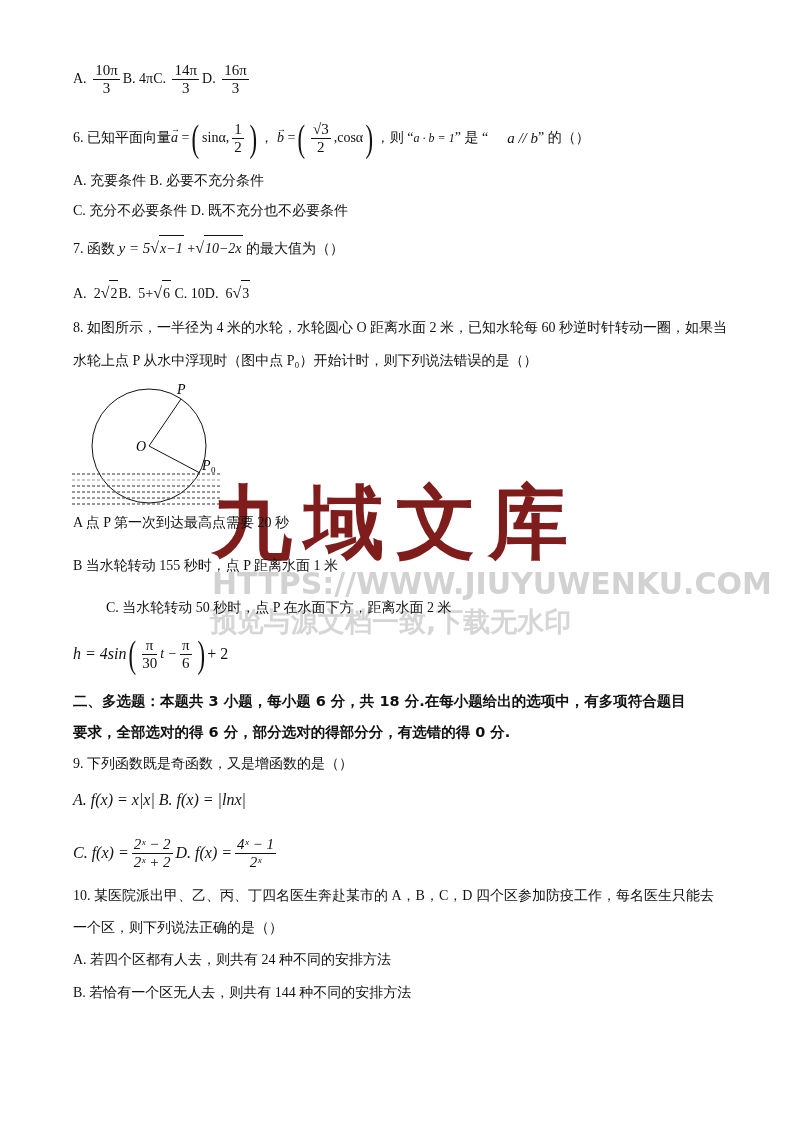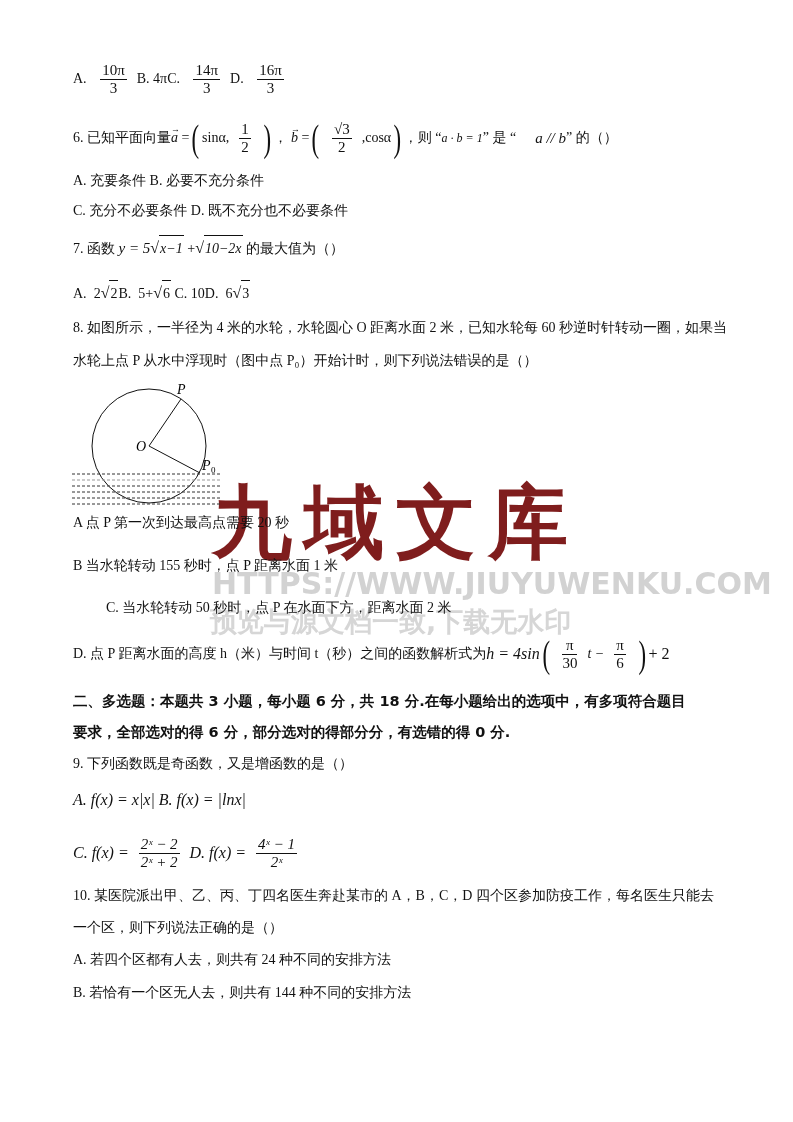--- a/index.html
+++ b/index.html
@@ -1,21 +1,21 @@
 <!DOCTYPE html>
 <html><head>
 <meta charset="utf-8">
 <style>
   html, body { margin:0; padding:0; background:#fff; }
   body { width:793px; height:1122px; position:relative; overflow:hidden;
          font-family:"Liberation Serif", "DejaVu Serif", serif; color:#111; font-size:14px; }
   .line { position:absolute; left:73px; white-space:nowrap; line-height:20px; }
   .m { font-style:italic; font-family:"Liberation Serif", serif; }
   .r { font-family:"Liberation Serif", serif; }
-  .frac { display:inline-block; vertical-align:middle; text-align:center; margin:0 10px; font-size:15px; }
+  .frac { display:inline-block; vertical-align:middle; text-align:center; margin:0 3px; font-size:15px; }
   .frac .num { display:block; border-bottom:1px solid #111; padding:0 2px; line-height:17px; }
   .frac .den { display:block; line-height:17px; }
   .paren { display:inline-block; vertical-align:middle; font-size:38px; line-height:38px; font-weight:100; transform:scaleX(0.6); }
   .sqrt { display:inline-block; border-top:1px solid #111; padding:5px 1px; line-height:16px; }
   .sqrtsign { font-size:16px; }
   .bold { font-weight:bold; font-family:"DejaVu Sans", sans-serif; font-size:14.5px; }
   .vec { position:relative; display:inline-block; }
   .vec::before { content:"→"; position:absolute; top:-9px; left:0; font-size:9px; font-style:normal; }
   .watermark { position:absolute; color:#d0d0d0; font-family:"DejaVu Sans", sans-serif; font-weight:bold; white-space:nowrap; pointer-events:none; }
   svg { position:absolute; }
@@ -96,21 +96,20 @@
   <text x="107" y="16" font-family="Liberation Serif, serif" font-style="italic" font-size="14">P</text>
   <text x="66" y="73" font-family="Liberation Serif, serif" font-style="italic" font-size="14">O</text>
   <text x="132" y="92" font-family="Liberation Serif, serif" font-style="italic" font-size="14">P</text>
   <text x="141" y="95" font-family="Liberation Serif, serif" font-size="9">0</text>
 </svg>
 
 <div class="line" style="top:513px;">A 点 P 第一次到达最高点需要 20 秒</div>
 <div class="line" style="top:556px;">B 当水轮转动 155 秒时，点 P 距离水面 1 米</div>
 <div class="line" style="top:598px;margin-left:33px;">C. 当水轮转动 50 秒时，点 P 在水面下方，距离水面 2 米</div>
 <div class="line" style="top:634px; height:40px; display:flex; align-items:center;">
-  <span>D. 点 P 距离水面的高度 h（米）与时间 t（秒）之间的函数解析式为</span>
   <span class="m" style="font-size:16px;">h = 4sin</span>
   <span class="paren">(</span>
   <span class="frac">
       <span class="num">π</span>
       <span class="den">30</span>
     </span>
   <span class="m">t −</span>
   <span class="frac">
       <span class="num">π</span>
       <span class="den">6</span>

